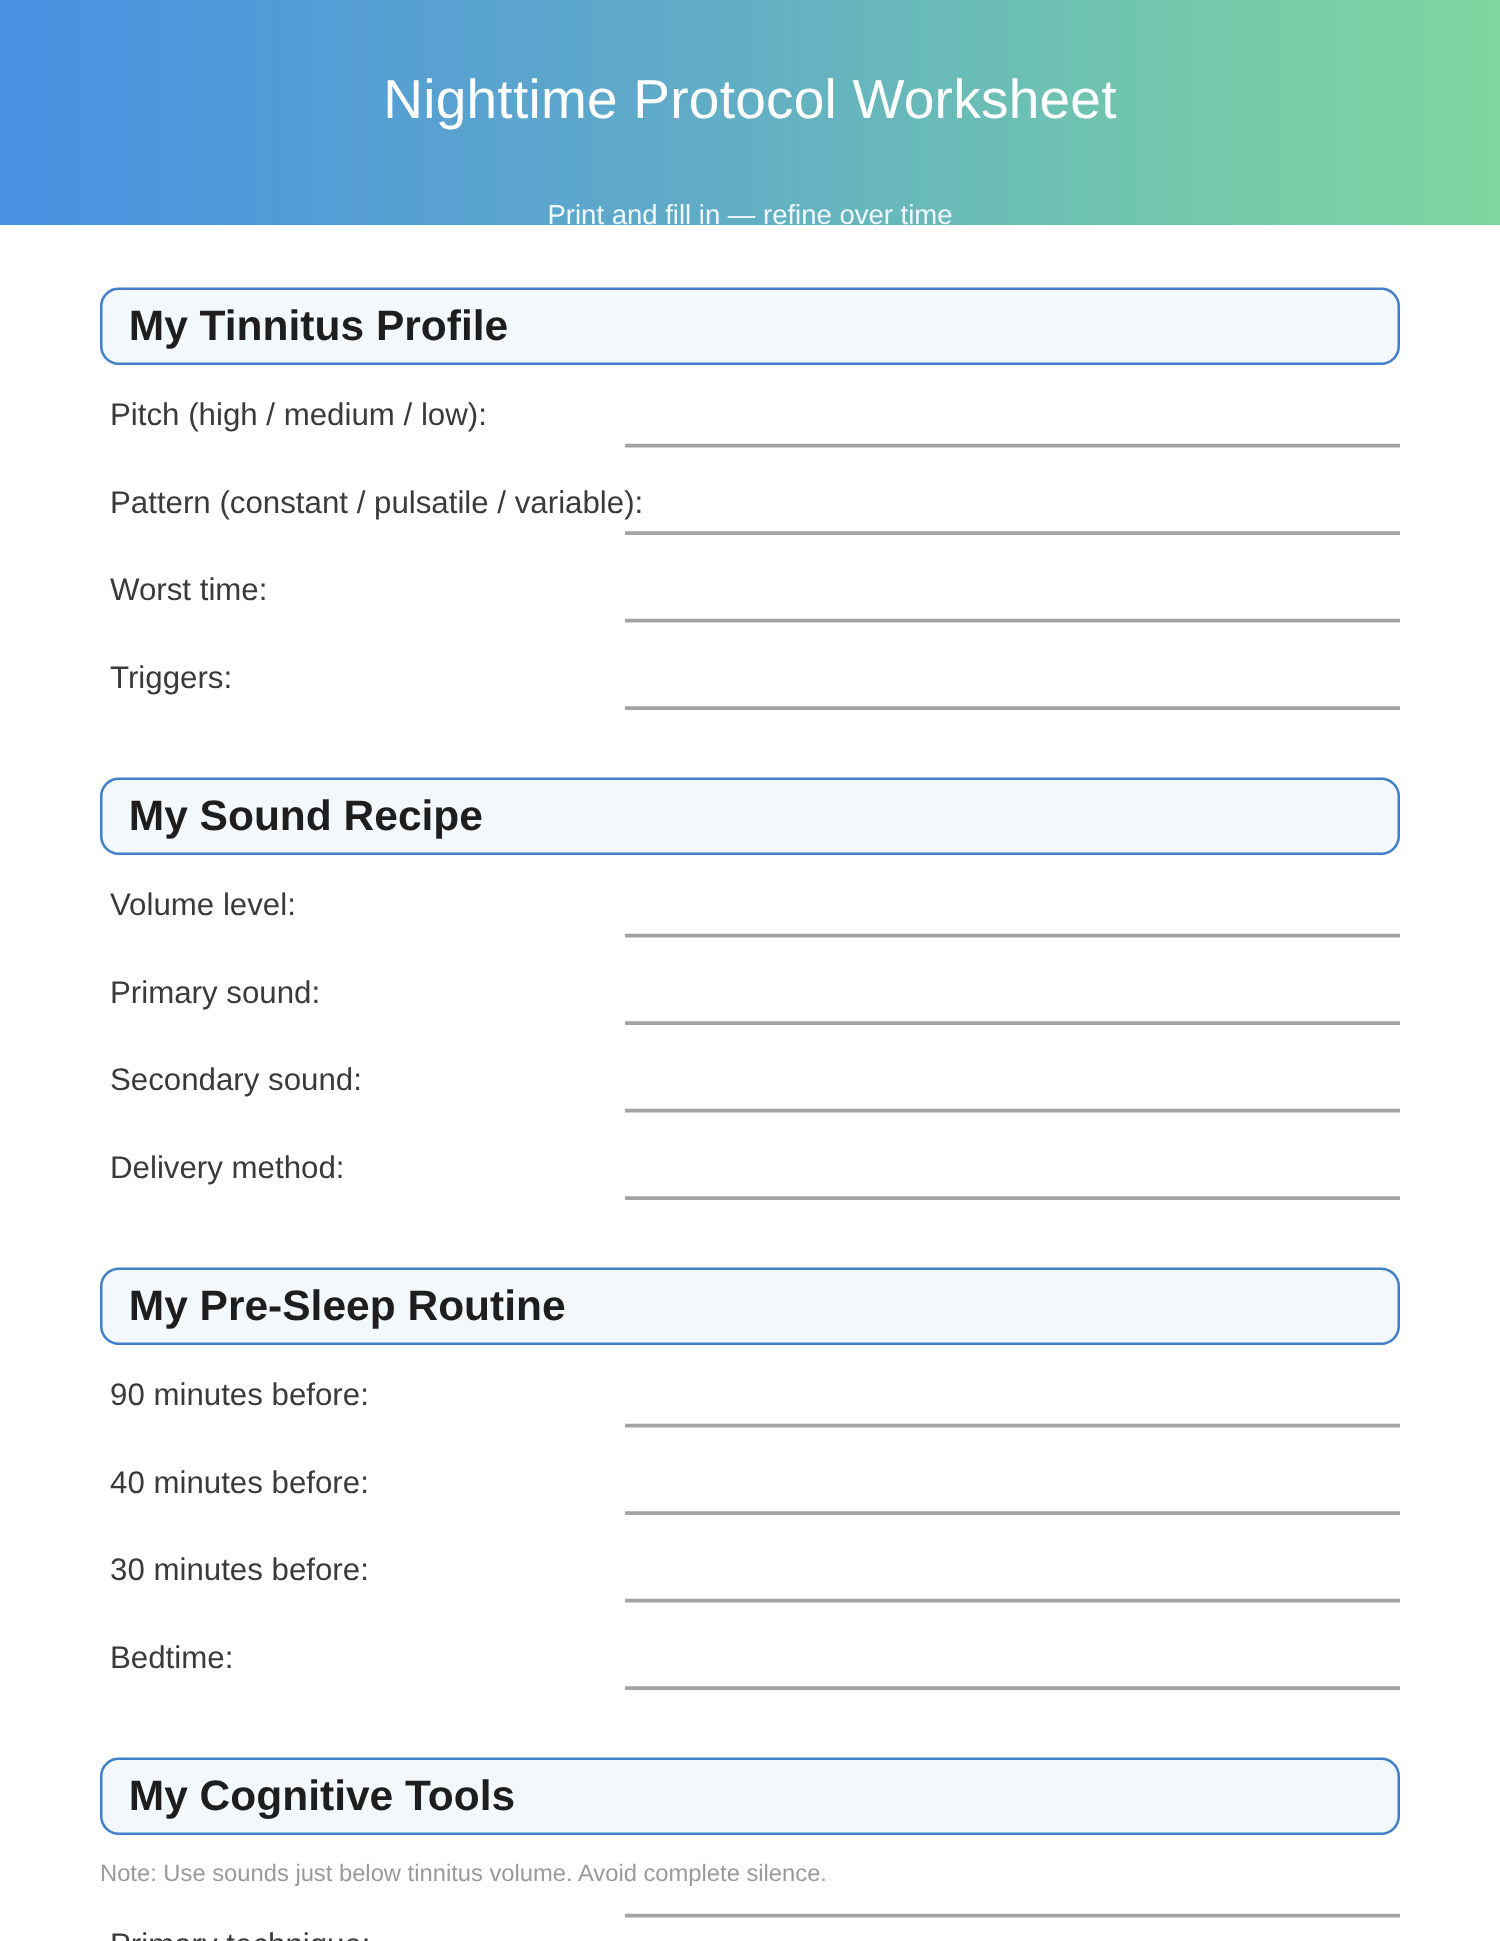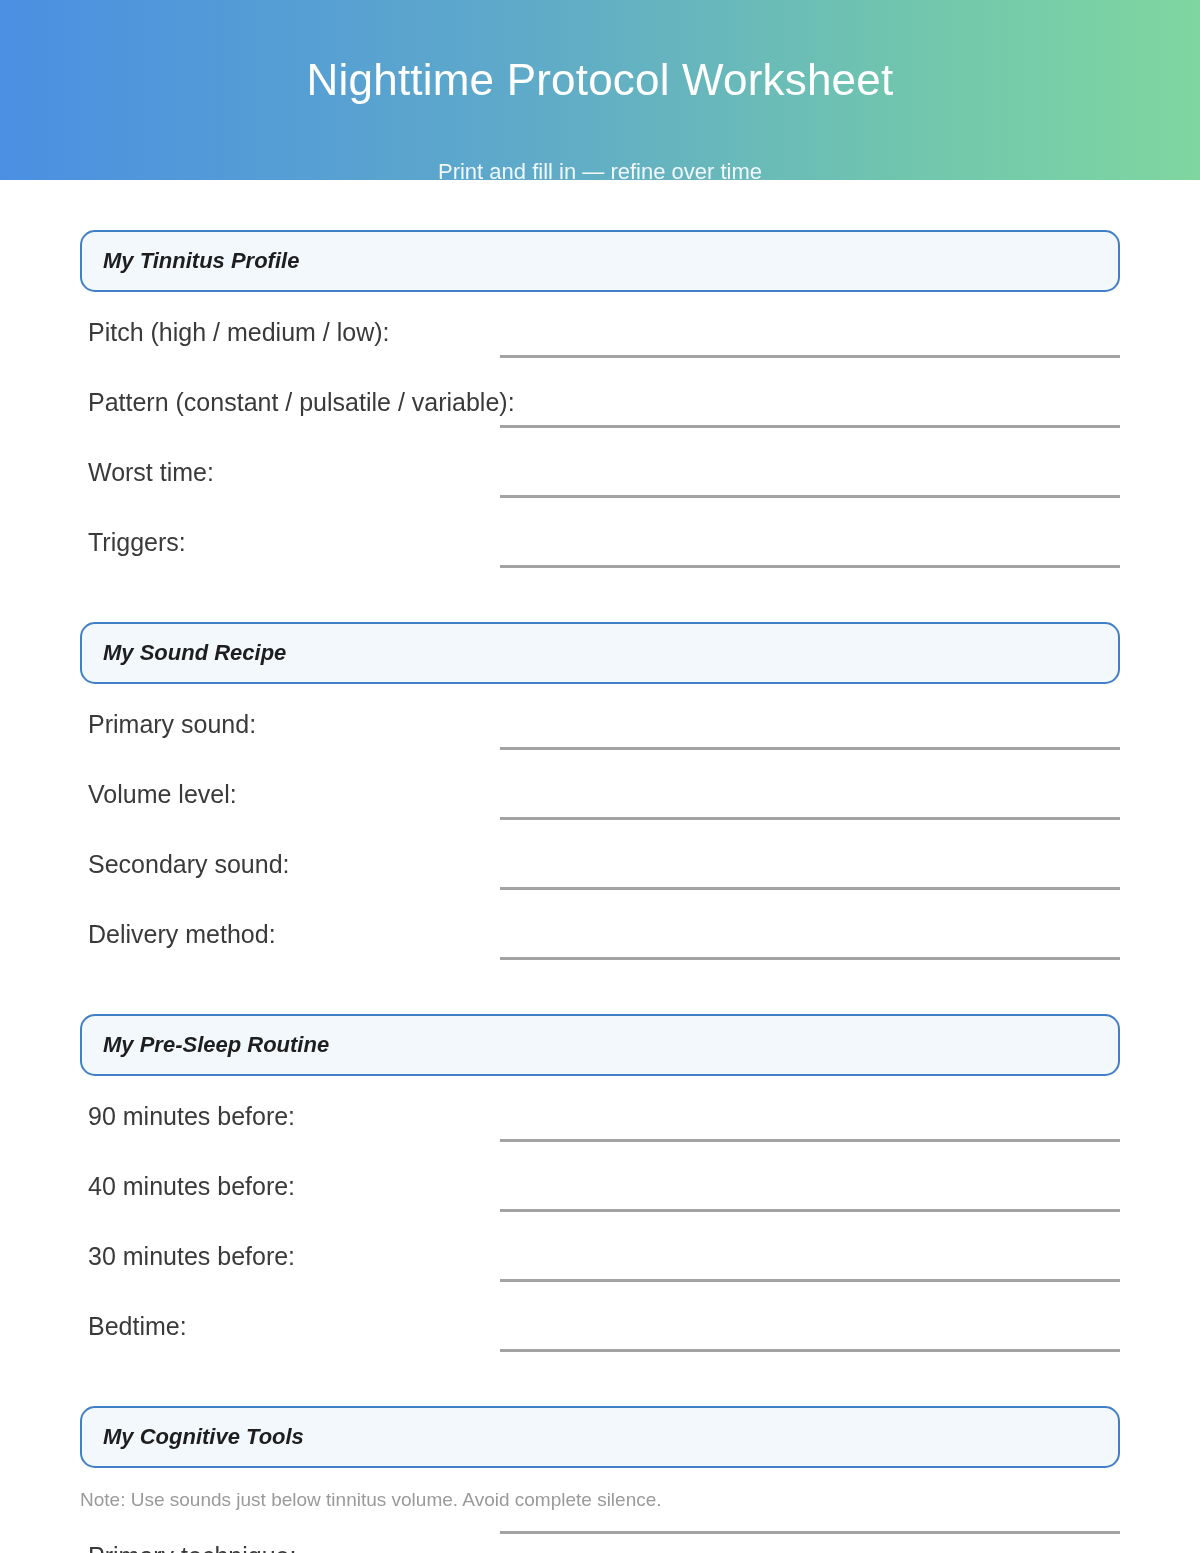--- a/index.html
+++ b/index.html
@@ -19,21 +19,21 @@
       position: absolute; left: 0; right: 0; top: 122px;
       font-size: 22px; line-height: 28px; color: #f2f8ff; margin-top: 36px;
     }
 
     .section { position: absolute; left: 80px; width: 1040px; }
     .section-box {
       height: 62px; border: 2px solid #4180c6; border-radius: 15px;
       background: #f3f8fd; padding-left: 21px;
       display: flex; align-items: center;
     }
-    .section-title { font-size: 22px; font-weight: bold; color: #1e1e1e; font-style: italic; }
+    .section-title { font-size: 34px; font-weight: bold; color: #1e1e1e; }
 
     .field { position: relative; height: 70px; }
     .field-label {
       position: absolute; left: 8px; top: 27px;
       font-size: 25px; color: #3a3a3a; line-height: 26px;
     }
     .field-line {
       position: absolute; left: 420px; top: 63px; width: 620px; height: 3px;
       background: #a3a3a3;
     }
@@ -71,25 +71,25 @@
     <span class="field-label">Triggers:</span>
     <div class="field-line"></div>
   </div>
 </div>
 
 <div class="section" style="top:622px;">
   <div class="section-box">
     <span class="section-title">My Sound Recipe</span>
   </div>
   <div class="field">
-    <span class="field-label">Primary sound:</span>
+    <span class="field-label">Volume level:</span>
     <div class="field-line"></div>
   </div>
   <div class="field">
-    <span class="field-label">Volume level:</span>
+    <span class="field-label">Primary sound:</span>
     <div class="field-line"></div>
   </div>
   <div class="field">
     <span class="field-label">Secondary sound:</span>
     <div class="field-line"></div>
   </div>
   <div class="field">
     <span class="field-label">Delivery method:</span>
     <div class="field-line"></div>
   </div>

